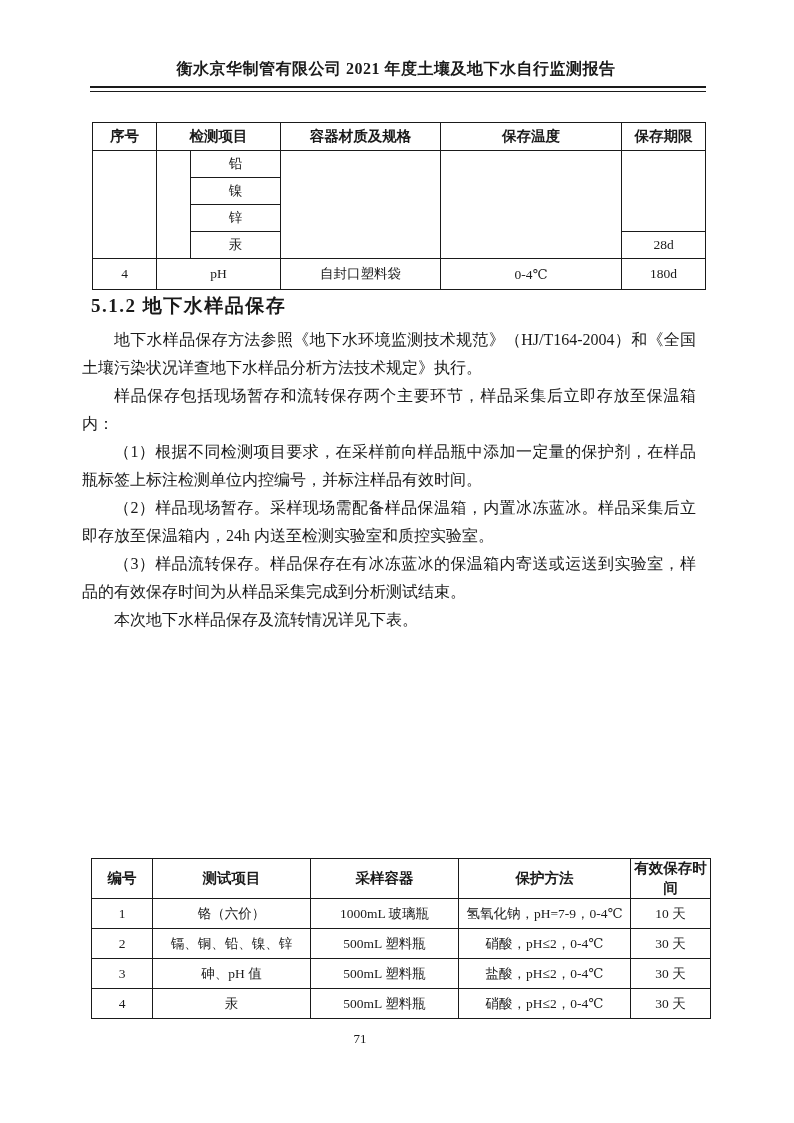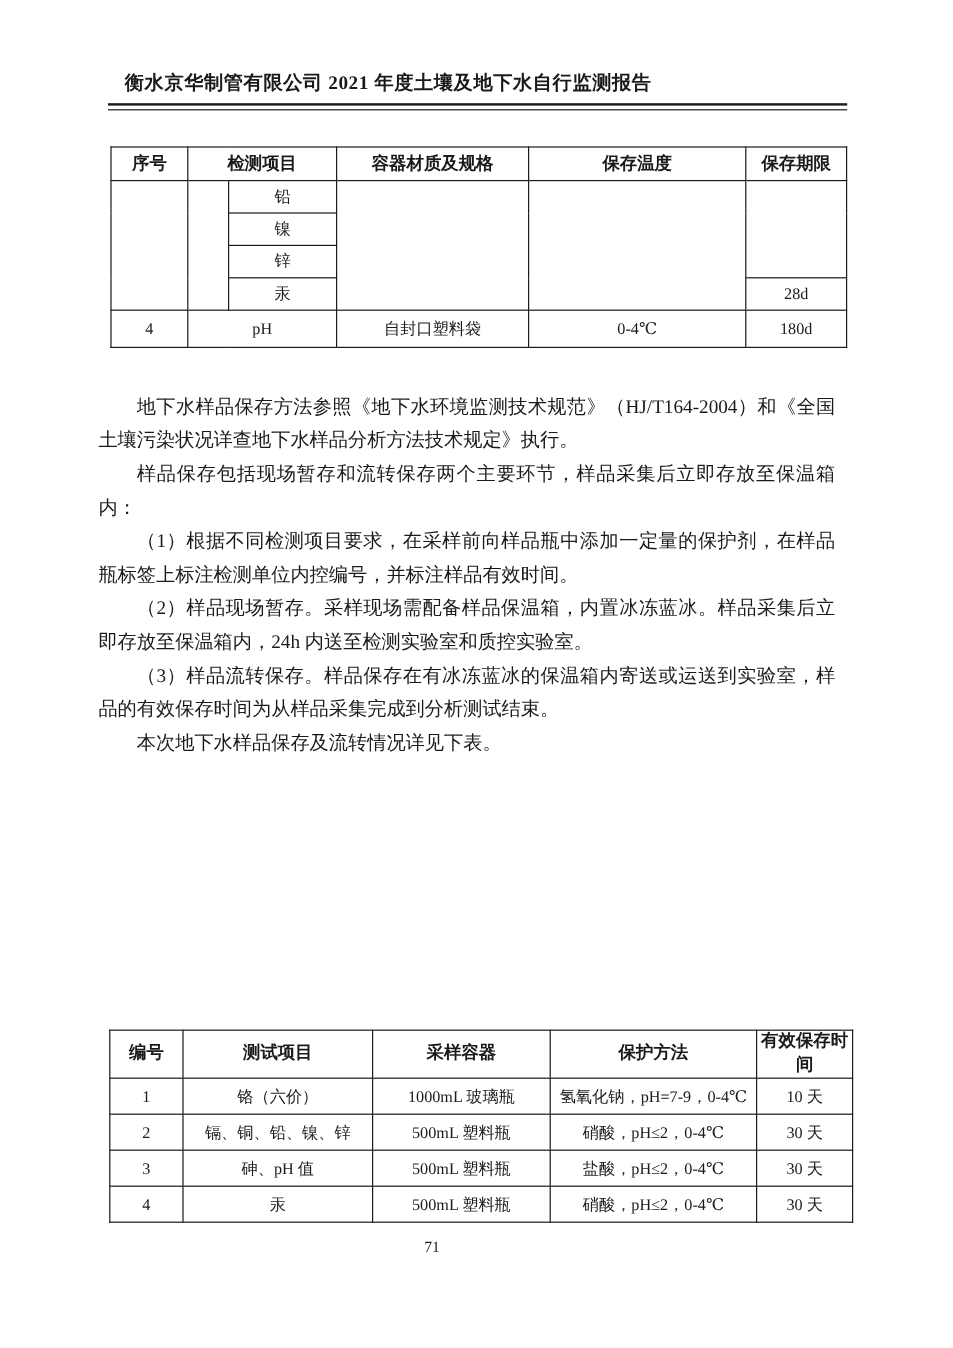--- a/index.html
+++ b/index.html
@@ -9,21 +9,22 @@
     height: 1123px;
     background: #ffffff;
     color: #1a1a1a;
     font-family: "Liberation Serif", "DejaVu Serif", serif;
     overflow: hidden;
   }
 
   
   .doc-header {
     position: absolute;
-    top: 59px; left: 104px; width: 616px;
+    top: 59px; left: 88px; width: 616px;
+    text-align: center;
     font-size: 16px;
     font-weight: 700;
     letter-spacing: 0.5px;
     white-space: nowrap;
   }
   .header-rule {
     position: absolute;
     top: 86px; left: 90px; width: 616px;
     height: 3px;
     border-top: 2px solid #1a1a1a;
@@ -145,20 +146,21 @@
       <tr class="row-ph">
         <td>4</td>
         <td colspan="2">pH</td>
         <td>自封口塑料袋</td>
         <td>0-4℃</td>
         <td>180d</td>
       </tr>
     </tbody>
   </table>
 
+  <h2 class="sec-heading">5.1.2 地下水样品保存</h2>
 
   <div class="body-text">
     <p>地下水样品保存方法参照《地下水环境监测技术规范》（HJ/T164-2004）和《全国土壤污染状况详查地下水样品分析方法技术规定》执行。</p>
     <p>样品保存包括现场暂存和流转保存两个主要环节，样品采集后立即存放至保温箱内：</p>
     <p>（1）根据不同检测项目要求，在采样前向样品瓶中添加一定量的保护剂，在样品瓶标签上标注检测单位内控编号，并标注样品有效时间。</p>
     <p>（2）样品现场暂存。采样现场需配备样品保温箱，内置冰冻蓝冰。样品采集后立即存放至保温箱内，24h 内送至检测实验室和质控实验室。</p>
     <p>（3）样品流转保存。样品保存在有冰冻蓝冰的保温箱内寄送或运送到实验室，样品的有效保存时间为从样品采集完成到分析测试结束。</p>
     <p>本次地下水样品保存及流转情况详见下表。</p>
   </div>
 

